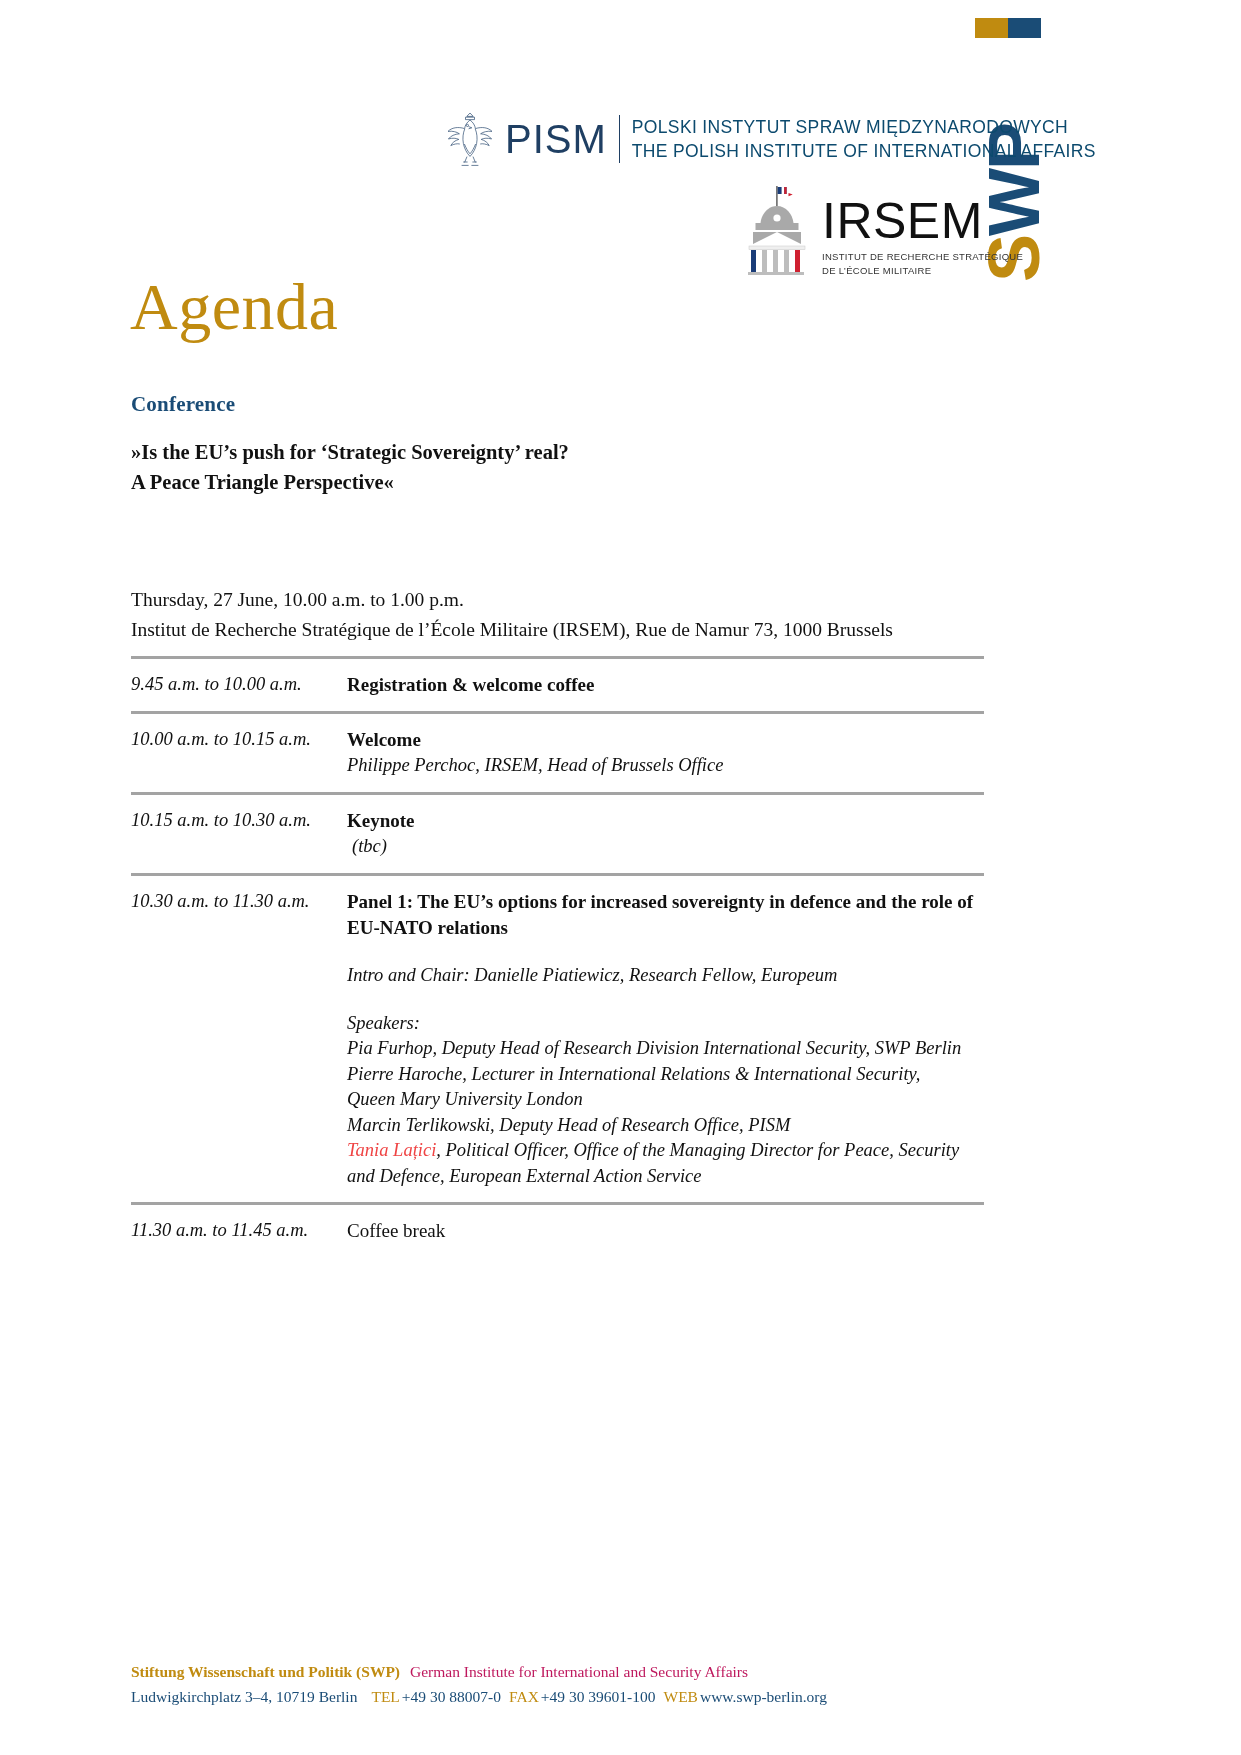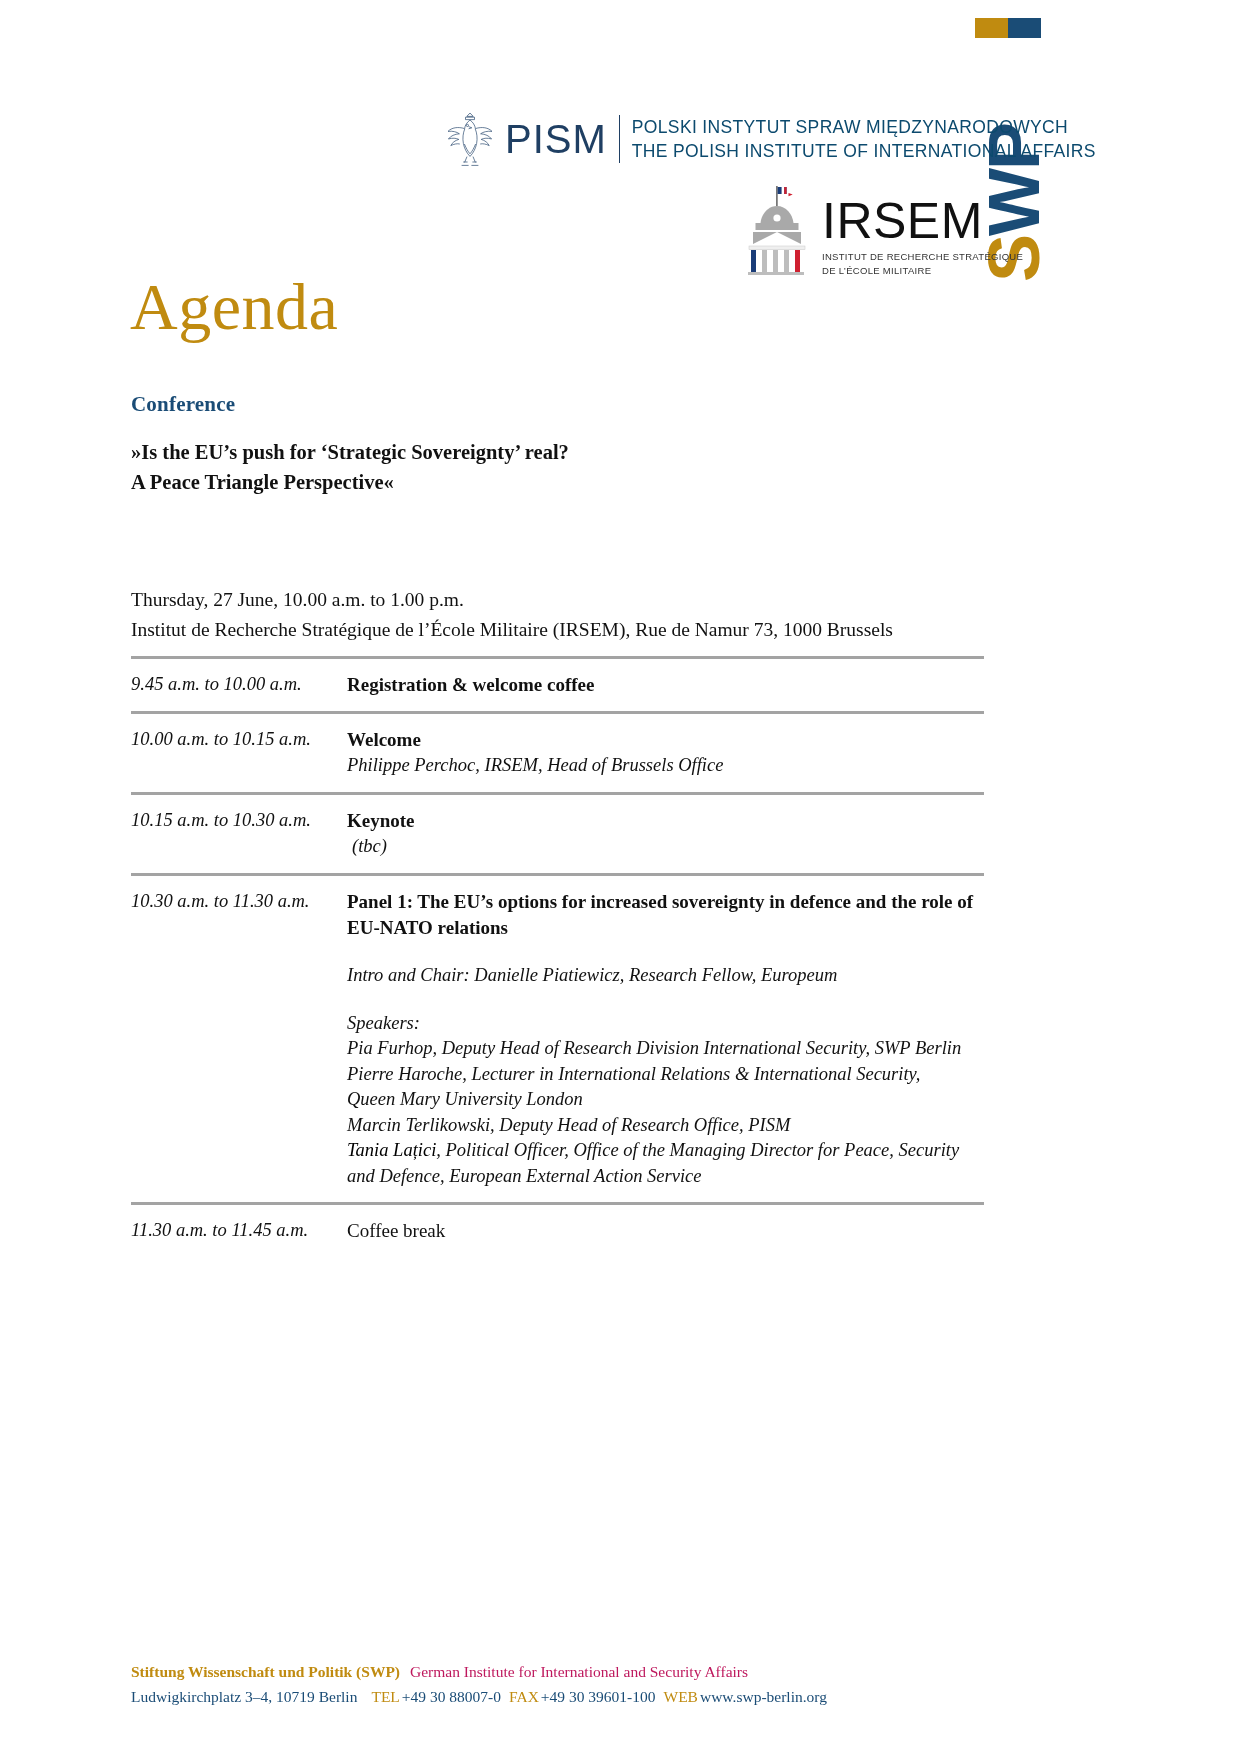--- a/index.html
+++ b/index.html
@@ -194,21 +194,21 @@
     display: block;
   }
   .it-title.plain { font-weight: normal; }
   .it-sub {
     font-style: italic;
     display: block;
     line-height: 1.38;
   }
   .it-sub.indent { padding-left: 5px; }
   .it-gap { height: 22px; }
-  .dim { color: #000000; }
+  .dim { color: #ef4444; }
 
   
   .footer {
     position: absolute;
     left: 131px;
     top: 1659px;
     width: 900px;
     font-size: 15.5px;
     line-height: 1.62;
     white-space: nowrap;

